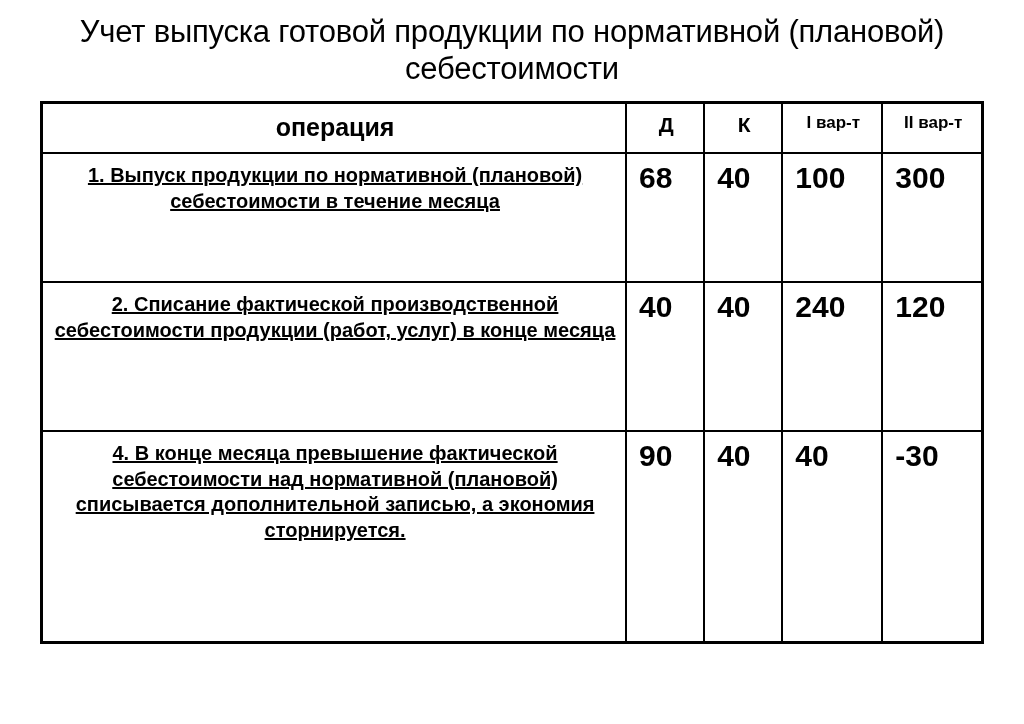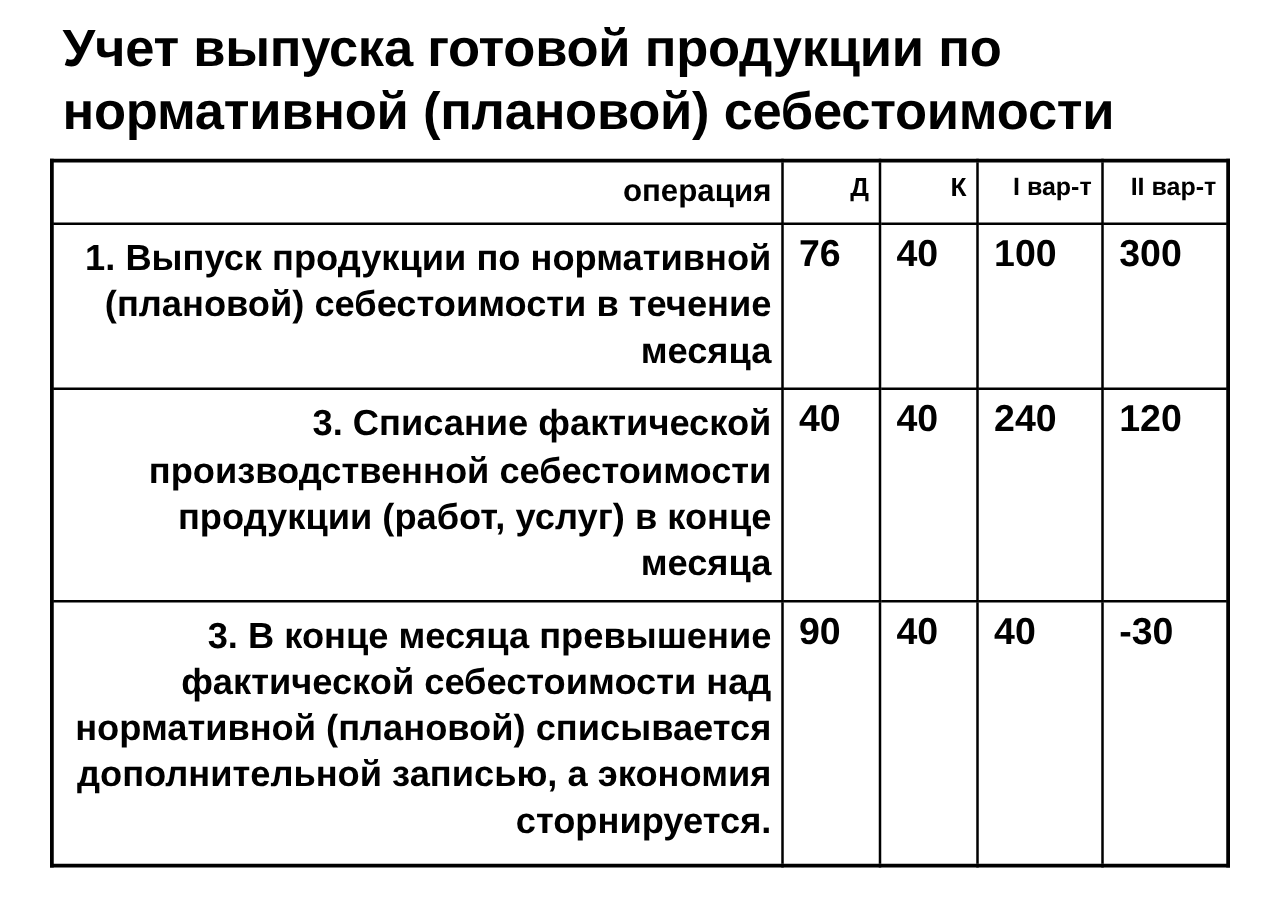--- a/index.html
+++ b/index.html
@@ -15,39 +15,39 @@
     overflow: hidden;
   }
   .page {
     position: relative;
     width: 1024px;
     height: 724px;
     box-sizing: border-box;
     padding: 14px 40px 0 40px;
   }
   .title {
-    text-align: left;
-    font-size: 42px;
-    font-weight: bold;
+    text-align: center;
+    font-size: 31px;
+    font-weight: normal;
     line-height: 1.18;
     letter-spacing: -0.2px;
     margin: 0 0 14px 0;
     padding: 0 10px;
   }
   table.ledger {
     width: 944px;
     border-collapse: collapse;
     table-layout: fixed;
     border: 3px solid #000;
   }
   table.ledger td, table.ledger th {
     border: 2px solid #000;
     vertical-align: top;
     padding: 9px 8px 10px 10px;
-    text-align: right;
+    text-align: center;
   }
   .col-op { width: 584px; }
   .col-d  { width: 78px; }
   .col-k  { width: 78px; }
   .col-v1 { width: 100px; }
   .col-v2 { width: 100px; }
 
   thead td {
     padding-top: 10px;
     padding-bottom: 20px;
@@ -55,29 +55,30 @@
   .hdr-op {
     font-size: 25px;
     font-weight: bold;
   }
   .hdr-num {
     font-size: 21px;
     font-weight: bold;
     text-align: left;
   }
   .hdr-var {
-    font-size: 20px;
+    font-size: 17px;
     font-weight: bold;
     white-space: nowrap;
     margin-left: 39px;
   }
   tbody td.op {
-    font-size: 29px;
+    font-size: 20px;
     font-weight: bold;
     line-height: 1.28;
+    text-decoration: underline;
   }
   tbody td.num {
     font-size: 30px;
     font-weight: bold;
     text-align: left;
     padding-left: 12px;
     padding-top: 7px;
   }
   tbody tr.row-1 td { height: 108px; }
   tbody tr.row-2 td { height: 128px; }
@@ -103,34 +104,34 @@
         <td class="hdr-op">операция</td>
         <td class="hdr-num">Д</td>
         <td class="hdr-num">К</td>
         <td class="hdr-var">I вар-т</td>
         <td class="hdr-var">II вар-т</td>
       </tr>
     </thead>
     <tbody>
       <tr class="row-1">
         <td class="op">1. Выпуск продукции по нормативной (плановой) себестоимости в течение месяца</td>
-        <td class="num">76</td>
+        <td class="num">68</td>
         <td class="num">40</td>
         <td class="num">100</td>
         <td class="num">300</td>
       </tr>
       <tr class="row-2">
-        <td class="op">3. Списание фактической производственной себестоимости продукции (работ, услуг) в конце месяца</td>
+        <td class="op">2. Списание фактической производственной себестоимости продукции (работ, услуг) в конце месяца</td>
         <td class="num">40</td>
         <td class="num">40</td>
         <td class="num">240</td>
         <td class="num">120</td>
       </tr>
       <tr class="row-3">
-        <td class="op">3. В конце месяца превышение фактической себестоимости над нормативной (плановой) списывается дополнительной записью, а экономия сторнируется.</td>
+        <td class="op">4. В конце месяца превышение фактической себестоимости над нормативной (плановой) списывается дополнительной записью, а экономия сторнируется.</td>
         <td class="num">90</td>
         <td class="num">40</td>
         <td class="num">40</td>
         <td class="num">-30</td>
       </tr>
     </tbody>
   </table>
 
 </div>
 

